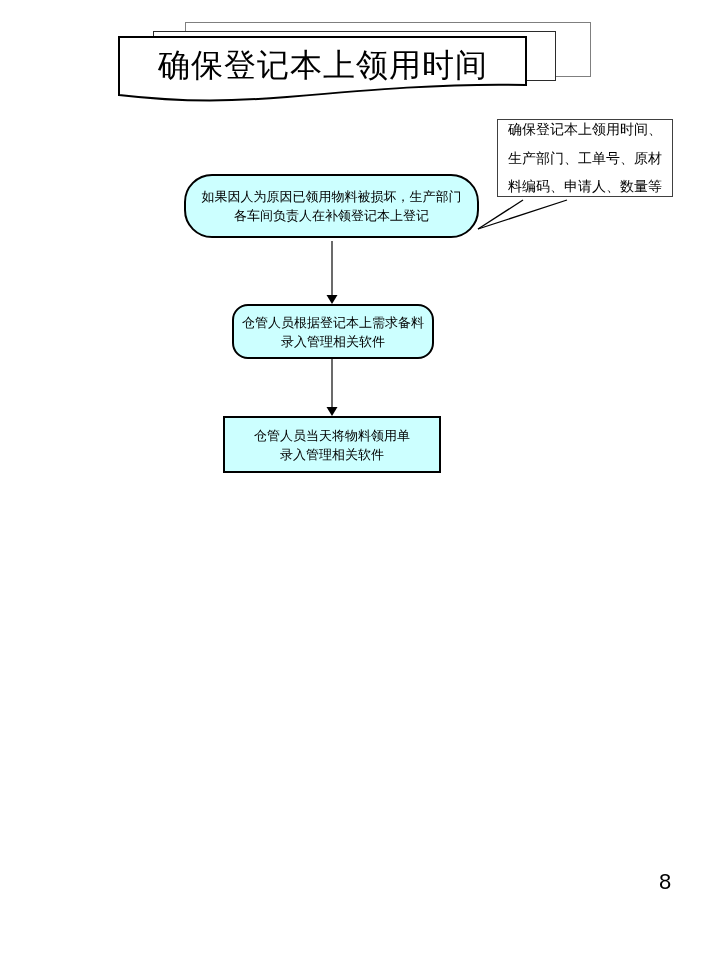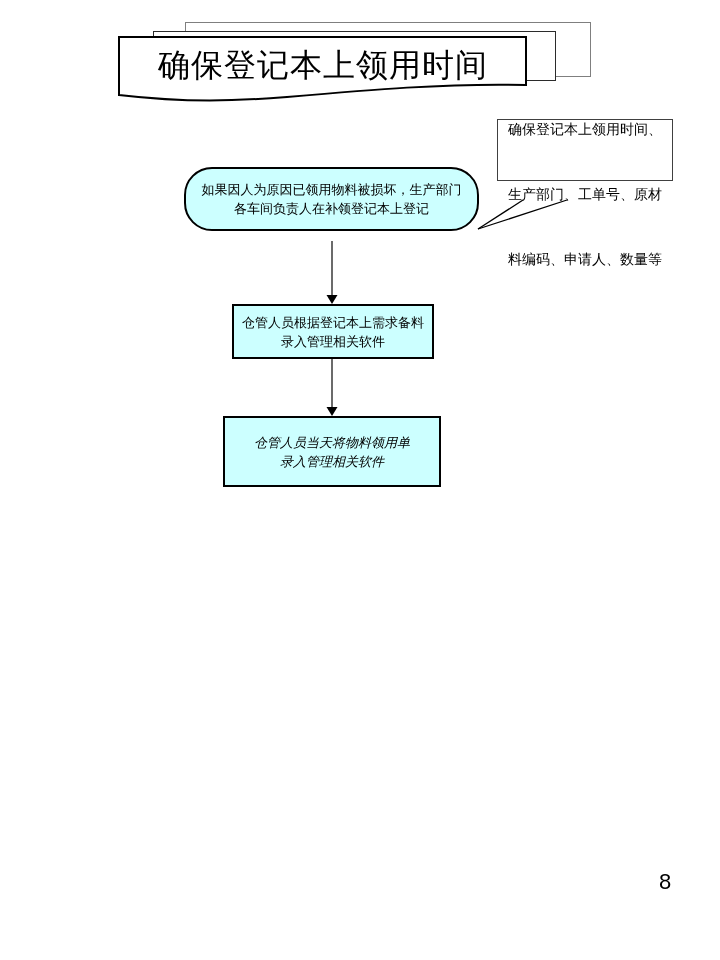--- a/index.html
+++ b/index.html
@@ -49,33 +49,32 @@
     align-items: center;
     justify-content: center;
     font-size: 32px;
     letter-spacing: 1px;
     white-space: nowrap;
   }
 
   
   .callout-box {
     left: 497px; top: 119px;
-    width: 176px; height: 62px;
+    width: 176px; height: 78px;
     background: #ffffff;
     border: 1.5px solid #404040;
     box-sizing: border-box;
     z-index: 4;
     display: flex;
     flex-direction: column;
-    justify-content: flex-start;
+    justify-content: space-between;
     text-align: center;
     font-size: 14px;
     line-height: 19px;
     white-space: nowrap;
-    gap: 46px;
   }
   .callout-pointer {
     left: 458px; top: 198px;
     width: 125px; height: 36px;
     z-index: 3;
   }
 
   
   .process-box {
     background: #ccffff;
@@ -83,23 +82,23 @@
     box-sizing: border-box;
     z-index: 5;
     display: flex;
     flex-direction: column;
     justify-content: center;
     text-align: center;
     font-size: 13px;
     line-height: 19px;
     white-space: nowrap;
   }
-  .box-step-1 { left: 184px; top: 167px; width: 295px; height: 64px; border-radius: 28px; }
-  .box-step-2 { left: 232px; top: 304px; width: 202px; height: 55px; }
-  .box-step-3 { left: 223px; top: 416px; width: 218px; height: 71px; font-style: italic; }
+  .box-step-1 { left: 184px; top: 174px; width: 295px; height: 64px; border-radius: 28px; }
+  .box-step-2 { left: 232px; top: 304px; width: 202px; height: 55px; border-radius: 16px; }
+  .box-step-3 { left: 223px; top: 416px; width: 218px; height: 57px; }
 
   .arrow-svg { z-index: 4; }
   .arrow-1 { left: 322px; top: 241px; width: 20px; height: 64px; }
   .arrow-2 { left: 322px; top: 359px; width: 20px; height: 58px; }
 
   .page-number {
     left: 645px; top: 869px;
     width: 40px;
     text-align: center;
     font-family: "Liberation Sans", sans-serif;

